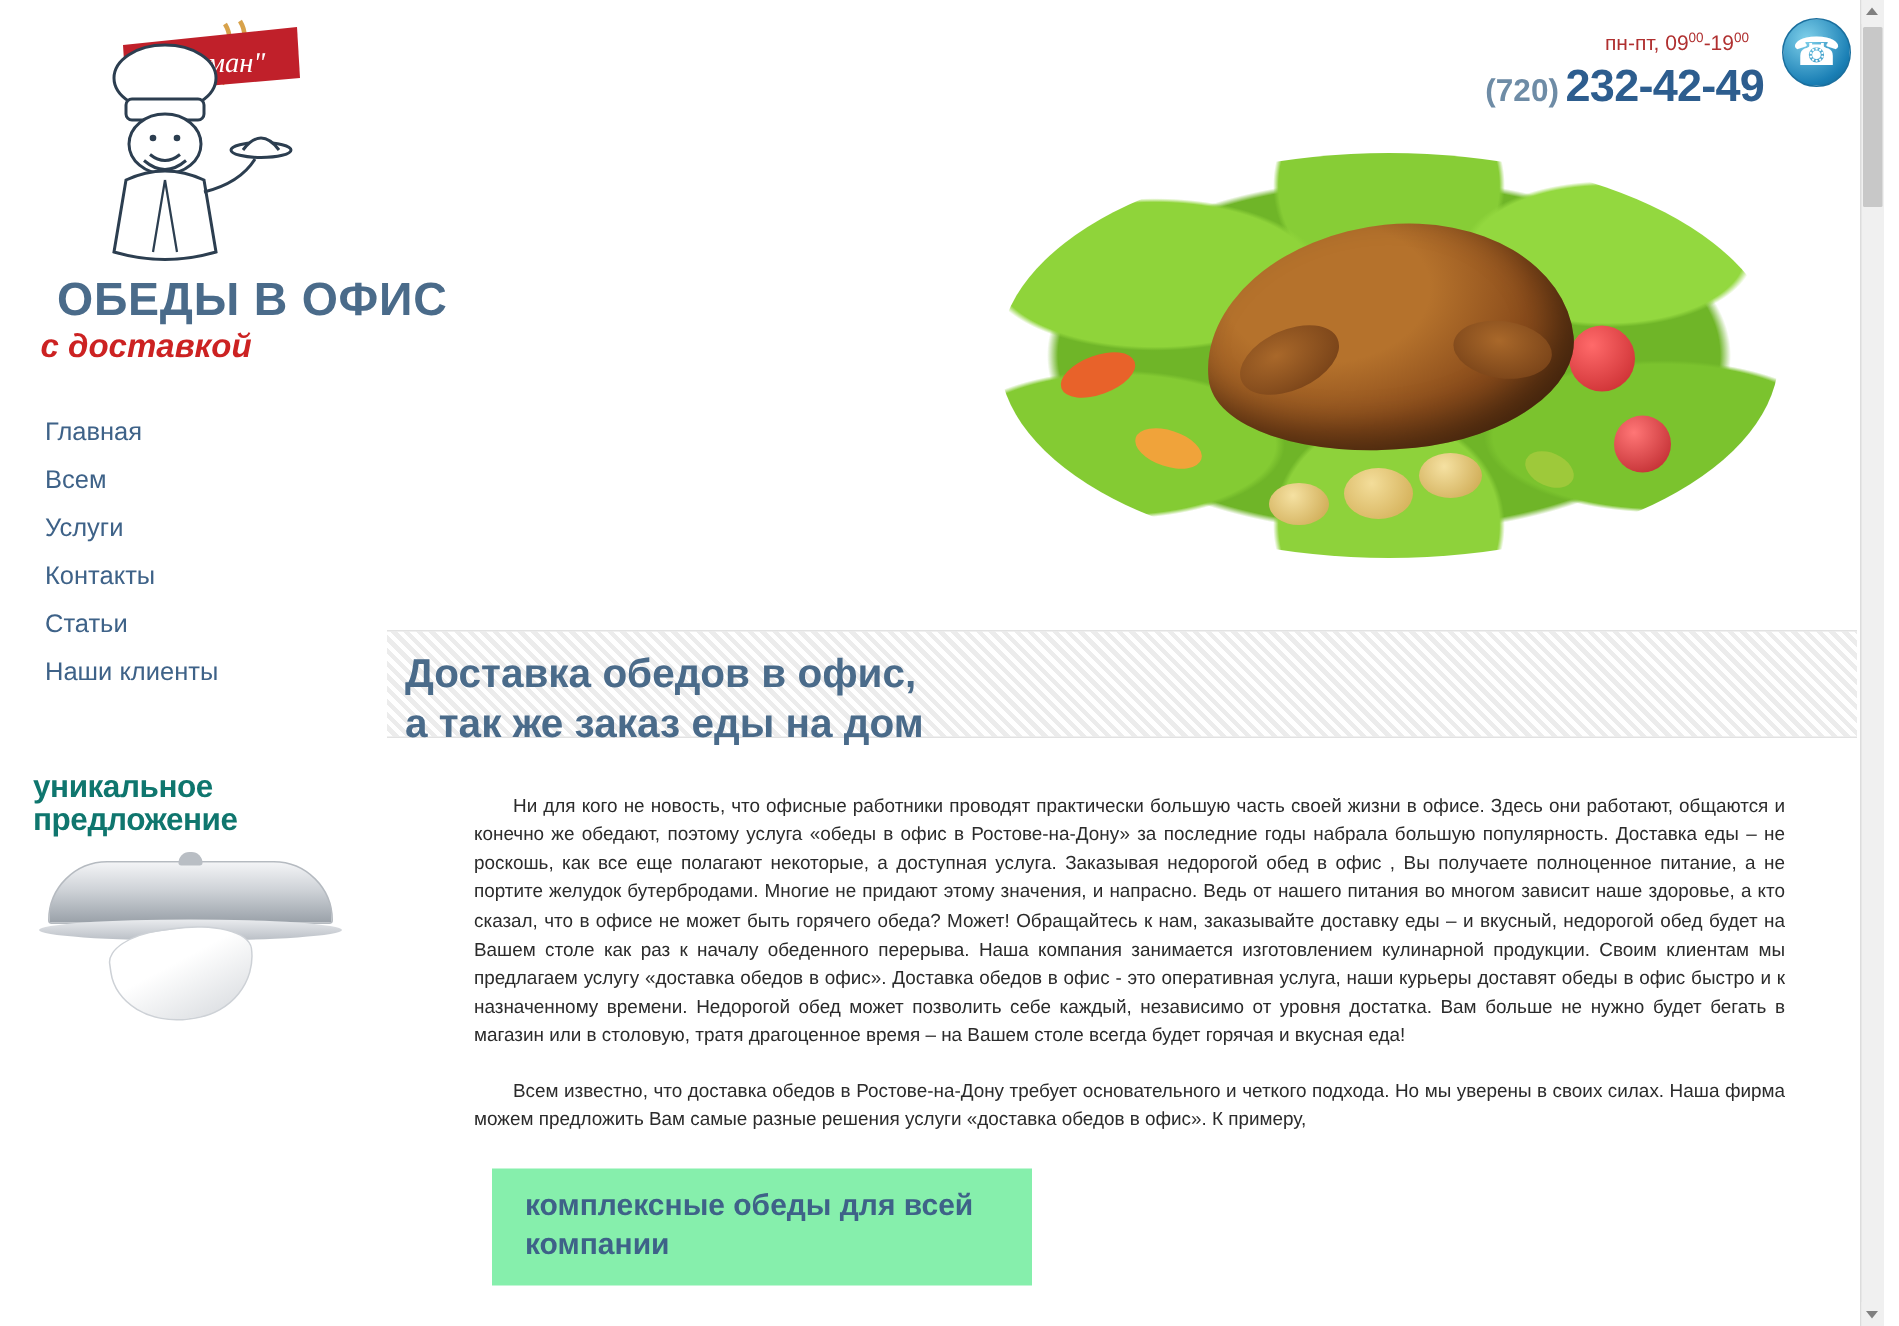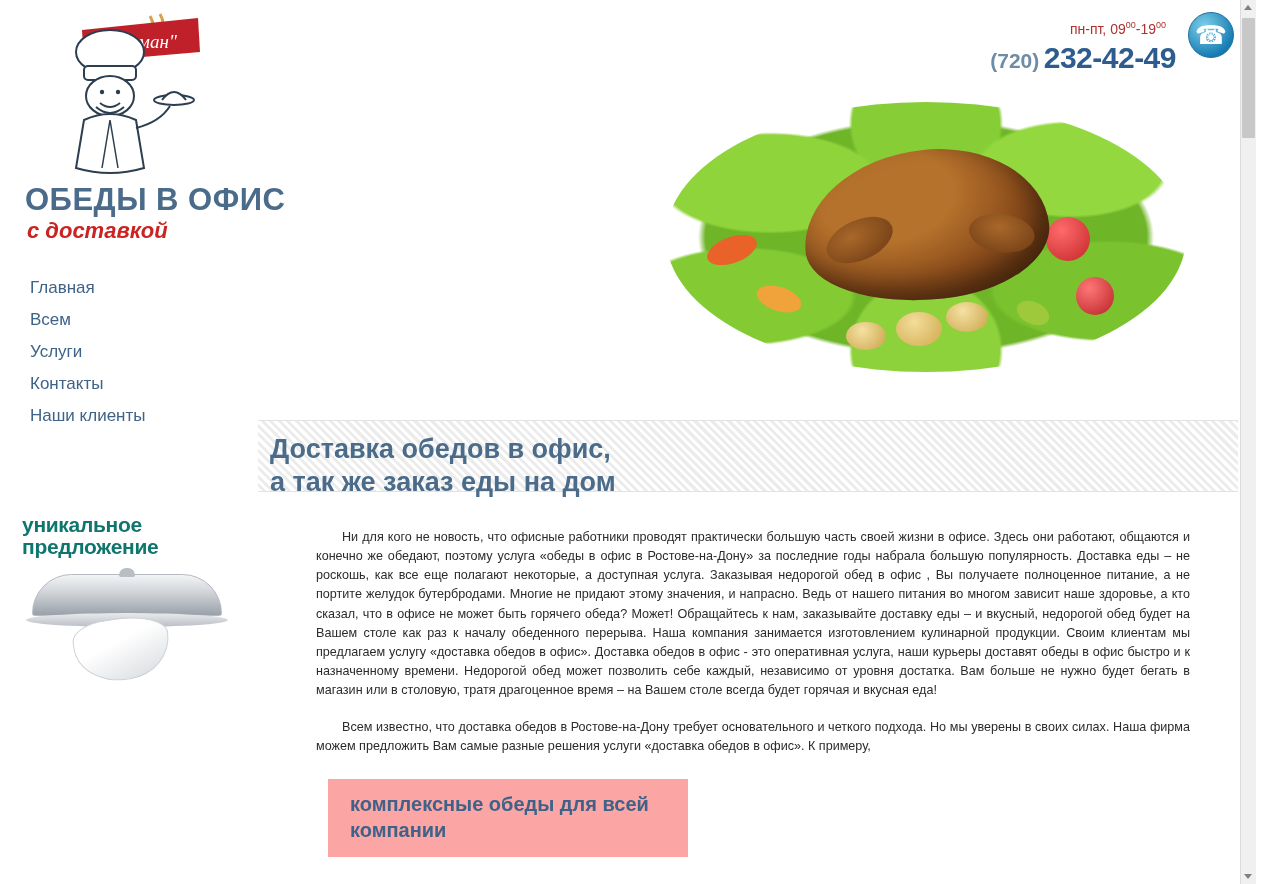--- a/index.html
+++ b/index.html
@@ -60,21 +60,21 @@
     width: 320px;
   }
   .chef-logo {
     position: relative;
     width: 185px; height: 175px;
   }
   .chef-logo svg { display: block; }
 
   .site-title {
     position: absolute;
-    left: 25px; top: 182px;
+    left: 38px; top: 182px;
     font-size: 31px;
     font-weight: bold;
     color: #4a6b8a;
     letter-spacing: 0.5px;
     white-space: nowrap;
   }
   .site-subtitle {
     position: absolute;
     left: 27px; top: 218px;
     font-size: 22px;
@@ -288,21 +288,21 @@
   .para {
     font-size: 12.6px;
     line-height: 1.52;
     color: #2b2b2b;
     text-align: justify;
     margin: 0 0 18px 0;
     text-indent: 26px;
   }
   .subhead {
     display: inline-block;
-    background: #fca5a5;
+    background: #86efac;
     color: #3e6288;
     font-size: 20px;
     font-weight: bold;
     line-height: 1.3;
     padding: 12px 22px 14px 22px;
     margin: 4px 0 20px 12px;
     max-width: 360px;
   }
 </style>
 </head>
@@ -367,20 +367,21 @@
         <div class="chicken"></div>
       </div>
     </div>
   </div>
 
   <div class="sidebar">
     <a class="nav-item" href="#">Главная</a>
     <a class="nav-item" href="#">Всем</a>
     <a class="nav-item" href="#">Услуги</a>
     <a class="nav-item" href="#">Контакты</a>
+    <a class="nav-item" href="#">Статьи</a>
     <a class="nav-item" href="#">Наши клиенты</a>
 
     <div class="promo">
       <div class="promo-title">
         <div>уникальное</div>
         <div>предложение</div>
       </div>
       <div class="tray">
         <div class="lid"></div>
         <div class="plate"></div>

